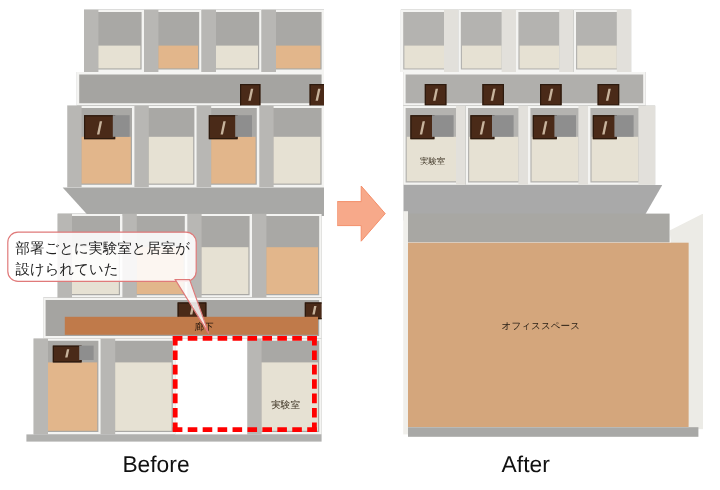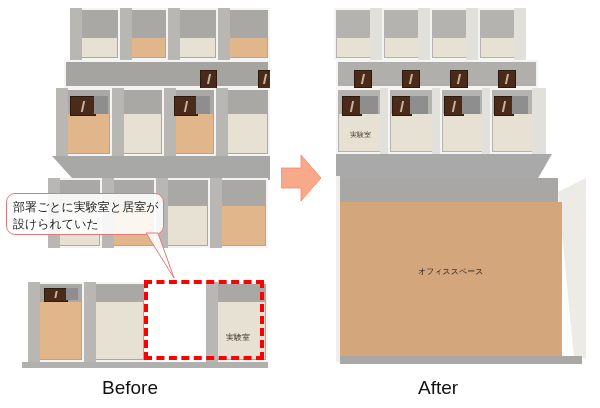--- a/index.html
+++ b/index.html
@@ -80,20 +80,26 @@
   </div>
   <div class="room" style="left:134px;top:0;width:54px;height:70px;">
     <div class="side"></div>
       <div class="fl floor-beige" style="top:28px;"></div>
   </div>
   <div class="room" style="left:188px;top:0;width:58px;height:70px;">
     <div class="side"></div>
       <div class="fl floor-orange" style="top:28px;"></div>
   </div>
 
+  <div class="room" style="left:14px;top:70px;width:232px;height:34px;background:#a5a4a1;">
+    <div class="door" style="left:112px;top:4px;width:22px;height:12px;"></div>
+    <div class="door" style="left:218px;top:4px;width:14px;height:12px;"></div>
+    <div style="position:absolute;left:18px;right:3px;top:16px;bottom:3px;background:#c07a4a;"></div>
+    <div class="lbl" style="left:126px;top:19px;color:#2a1a10;">廊下</div>
+  </div>
 
   <div class="room" style="left:6px;top:104px;width:56px;height:80px;">
     <div class="side"></div>
       <div class="fl floor-orange" style="top:20px;"></div>
     <div class="door" style="left:16px;top:6px;width:22px;height:12px;"></div>
     <div class="door-opening" style="left:38px;top:6px;width:12px;height:12px;"></div>
   </div>
   <div class="room" style="left:62px;top:104px;width:62px;height:80px;">
     <div class="side"></div>
       <div class="fl floor-beige" style="top:20px;"></div>
@@ -173,20 +179,20 @@
     <div class="door-opening" style="left:22px;top:8px;width:16px;height:18px;"></div>
   </div>
 
   <div class="outer-front" style="left:4px;top:146px;width:216px;height:30px;background:#a9a9a9;clip-path:polygon(0 0,100% 0,92% 100%,0 100%);"></div>
 </div>
 
 <div class="abs" style="left:336px;top:176px;width:250px;height:190px;">
   <div style="position:absolute;left:4px;top:2px;width:218px;height:24px;background:#a8a7a3;"></div>
   <div style="position:absolute;left:222px;top:2px;width:28px;height:180px;background:#ecebe6;clip-path:polygon(0 14px,100% 0,100% 100%,16px 100%);"></div>
   <div style="position:absolute;left:0;top:0;width:4px;height:186px;background:#f0efeb;"></div>
-  <div style="position:absolute;left:4px;top:26px;width:222px;height:154px;background:#d4a67c;clip-path:polygon(0 0,100% 0,100% 100%,0 100%);">
+  <div style="position:absolute;left:4px;top:26px;width:222px;height:154px;background:#d4a67c;clip-path:polygon(0 0,100% 0,100% 100%,0 100%);padding-left:12px;">
     <div class="lbl" style="left:78px;top:64px;font-size:8px;color:#2a2016;">オフィススペース</div>
   </div>
   <div class="outer-front" style="left:4px;top:180px;width:242px;height:8px;background:#a8a8a6;"></div>
 </div>
 
 <div class="caption" style="left:102px;top:377px;">Before</div>
 <div class="caption" style="left:418px;top:377px;">After</div>
 
 </body></html>

